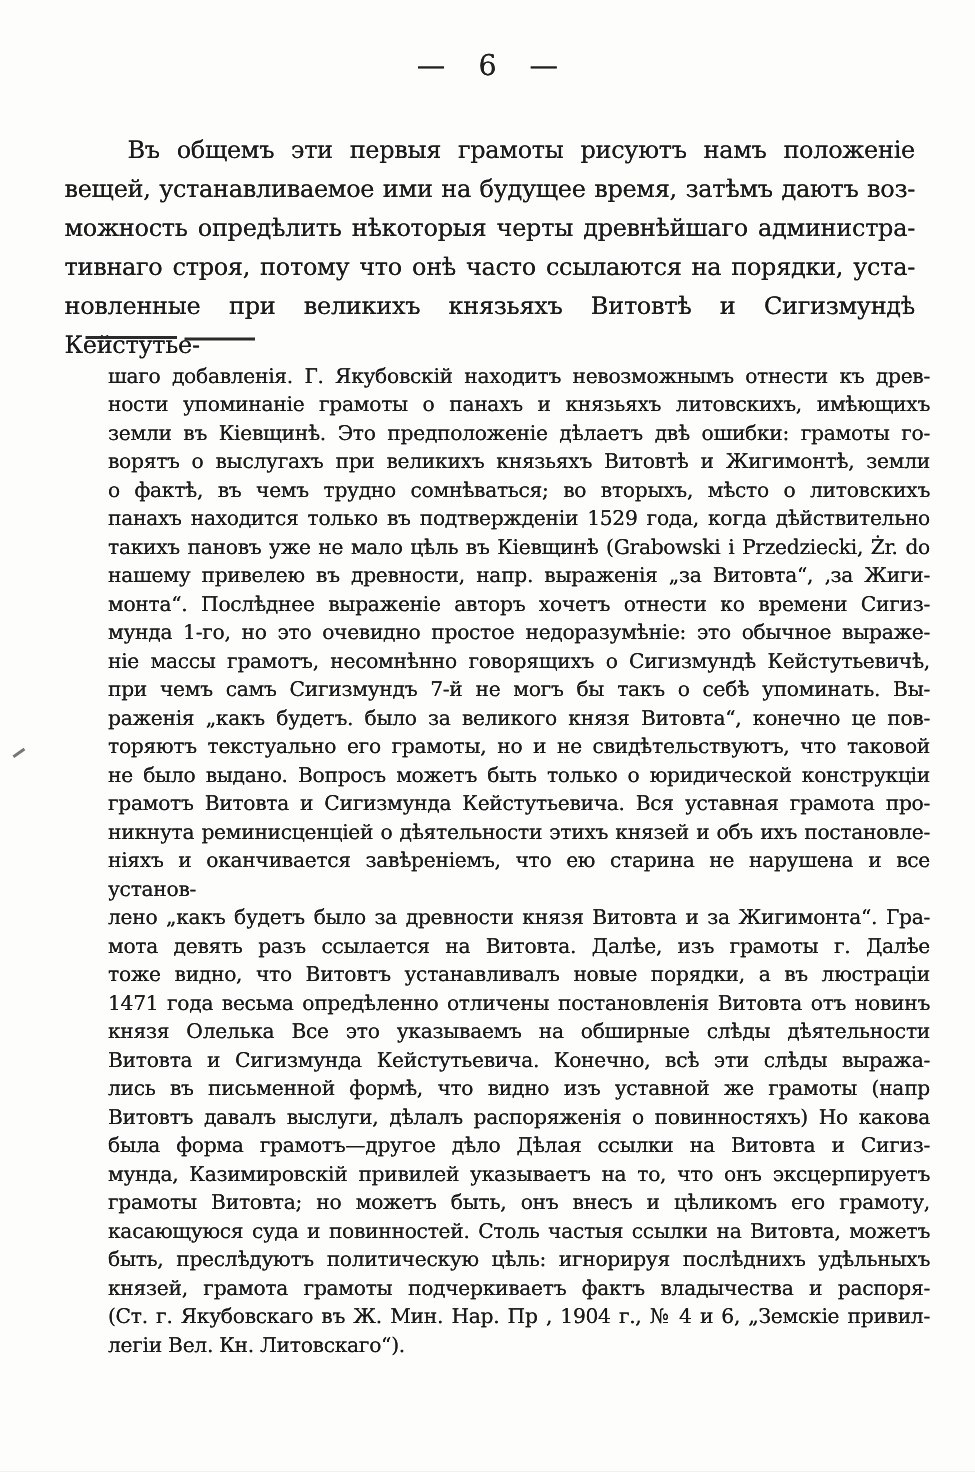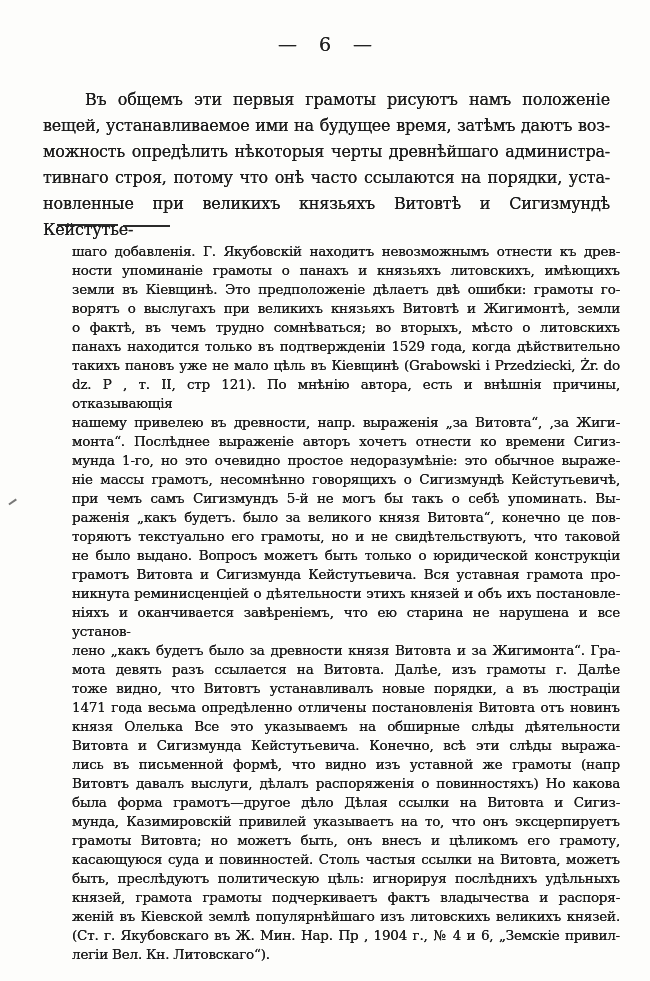--- a/index.html
+++ b/index.html
@@ -104,46 +104,44 @@
   </div>
 
   <div class="footnote">
       <div class="tline">шаго добавленія. Г. Якубовскій находитъ невозможнымъ отнести къ древ-</div>
       <div class="tline">ности упоминаніе грамоты о панахъ и князьяхъ литовскихъ, имѣющихъ</div>
       <div class="tline">земли въ Кіевщинѣ. Это предположеніе дѣлаетъ двѣ ошибки: грамоты го-</div>
       <div class="tline">ворятъ о выслугахъ при великихъ князьяхъ Витовтѣ и Жигимонтѣ, земли</div>
       <div class="tline">о фактѣ, въ чемъ трудно сомнѣваться; во вторыхъ, мѣсто о литовскихъ</div>
       <div class="tline">панахъ находится только въ подтвержденіи 1529 года, когда дѣйствительно</div>
       <div class="tline">такихъ пановъ уже не мало цѣль въ Кіевщинѣ (Grabowski i Przedziecki, Żr. do</div>
-      <div class="tline">dz. P , т. II, стр 121). По мнѣнію автора, есть и внѣшнія причины, отказывающія</div>
       <div class="tline">нашему привелею въ древности, напр. выраженія „за Витовта“, ‚за Жиги-</div>
       <div class="tline">монта“. Послѣднее выраженіе авторъ хочетъ отнести ко времени Сигиз-</div>
       <div class="tline">мунда 1-го, но это очевидно простое недоразумѣніе: это обычное выраже-</div>
       <div class="tline">ніе массы грамотъ, несомнѣнно говорящихъ о Сигизмундѣ Кейстутьевичѣ,</div>
-      <div class="tline">при чемъ самъ Сигизмундъ 5-й не могъ бы такъ о себѣ упоминать. Вы-</div>
+      <div class="tline">при чемъ самъ Сигизмундъ 7-й не могъ бы такъ о себѣ упоминать. Вы-</div>
       <div class="tline">раженія „какъ будетъ. было за великого князя Витовта“, конечно це пов-</div>
       <div class="tline">торяютъ текстуально его грамоты, но и не свидѣтельствуютъ, что таковой</div>
       <div class="tline">не было выдано. Вопросъ можетъ быть только о юридической конструкціи</div>
       <div class="tline">грамотъ Витовта и Сигизмунда Кейстутьевича. Вся уставная грамота про-</div>
       <div class="tline">никнута реминисценціей о дѣятельности этихъ князей и объ ихъ постановле-</div>
       <div class="tline">ніяхъ и оканчивается завѣреніемъ, что ею старина не нарушена и все установ-</div>
       <div class="tline">лено „какъ будетъ было за древности князя Витовта и за Жигимонта“. Гра-</div>
       <div class="tline">мота девять разъ ссылается на Витовта. Далѣе, изъ грамоты г. Далѣе</div>
       <div class="tline">тоже видно, что Витовтъ устанавливалъ новые порядки, а въ люстраціи</div>
       <div class="tline">1471 года весьма опредѣленно отличены постановленія Витовта отъ новинъ</div>
       <div class="tline">князя Олелька Все это указываемъ на обширные слѣды дѣятельности</div>
       <div class="tline">Витовта и Сигизмунда Кейстутьевича. Конечно, всѣ эти слѣды выража-</div>
       <div class="tline">лись въ письменной формѣ, что видно изъ уставной же грамоты (напр</div>
       <div class="tline">Витовтъ давалъ выслуги, дѣлалъ распоряженія о повинностяхъ) Но какова</div>
       <div class="tline">была форма грамотъ—другое дѣло Дѣлая ссылки на Витовта и Сигиз-</div>
       <div class="tline">мунда, Казимировскій привилей указываетъ на то, что онъ эксцерпируетъ</div>
       <div class="tline">грамоты Витовта; но можетъ быть, онъ внесъ и цѣликомъ его грамоту,</div>
       <div class="tline">касающуюся суда и повинностей. Столь частыя ссылки на Витовта, можетъ</div>
       <div class="tline">быть, преслѣдуютъ политическую цѣль: игнорируя послѣднихъ удѣльныхъ</div>
       <div class="tline">князей, грамота грамоты подчеркиваетъ фактъ владычества и распоря-</div>
-      <div class="tline">женій въ Кіевской землѣ популярнѣйшаго изъ литовскихъ великихъ князей.</div>
       <div class="tline">(Ст. г. Якубовскаго въ Ж. Мин. Нар. Пр , 1904 г., № 4 и 6, „Земскіе привил-</div>
       <div class="tline">легіи Вел. Кн. Литовскаго“).</div>
     </div>
 
   <div class="margin-mark"></div>
 
 </div>
 
 </body></html>

